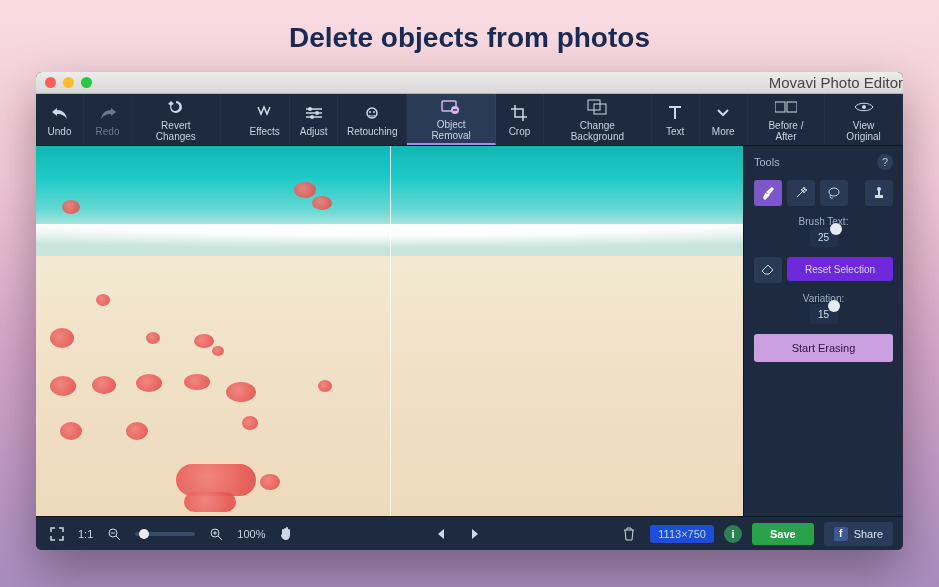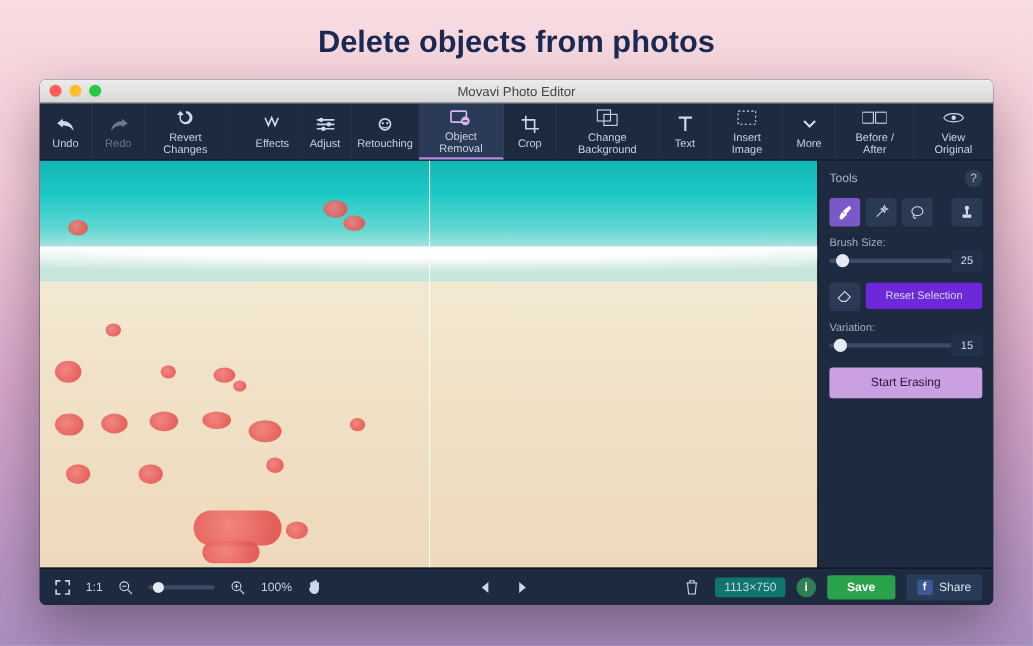--- a/index.html
+++ b/index.html
@@ -22,21 +22,21 @@
   display: flex; flex-direction: column;
 }
 .titlebar {
   height: 22px; background: linear-gradient(#ececec,#d8d8d8);
   display: flex; align-items: center; position: relative;
   border-bottom: 1px solid #b3b3b3;
 }
 .traffic { display: flex; gap: 7px; margin-left: 9px; }
 .dot { width: 11px; height: 11px; border-radius: 50%; }
 .red{background:#ff5f57;} .yel{background:#ffbd2e;} .grn{background:#28c940;}
-.title { position:absolute; left:0; right:0; text-align:center; font-size:12px; color:#444; }
+.title { position:absolute; left:0; right:0; text-align:right; font-size:15px; color:#444; }
 
 .toolbar {
   height: 52px; background: #1d2a3f; display: flex; align-items: stretch;
   border-bottom: 1px solid #0e1624;
 }
 .tbgroup { display:flex; }
 .tbtn {
   display:flex; flex-direction:column; align-items:center; justify-content:center;
   padding: 0 10px; min-width: 48px; cursor:pointer; font-size:10px; color:#c9d2e2;
   border-right: 1px solid rgba(255,255,255,.04);
@@ -60,46 +60,46 @@
 .sand{ position:absolute; left:0; right:0; top:110px; bottom:0;
   background: linear-gradient(180deg,#f3e9d2 0%, #f0e1c7 40%, #eed9bb 100%);
 }
 .divider{ position:absolute; top:0; bottom:0; left:50%; width:1px; background:#fff; opacity:.9;}
 .blob{ position:absolute; border-radius:50%;
   background: radial-gradient(circle at 40% 40%, #f17c78 0%, #e4524d 80%);
   opacity:.9;
 }
 .sidebar {
   width:160px; background:#1d2a3f; border-left:1px solid #0e1624;
-  padding:8px 10px; display:flex; flex-direction:column; gap:10px; font-size:11px;
+  padding:8px 10px; display:flex; flex-direction:column; gap:10px; font-size:11px;text-align:center;
 }
 .sb-head{display:flex; justify-content:space-between; align-items:center; color:#aab6cc;}
 .help{ width:16px; height:16px; border-radius:50%; background:#2e3e57; color:#b6c2d6; display:flex;align-items:center;justify-content:center; font-size:11px;}
 .toolrow{display:flex; gap:5px;}
 .sq{ width:28px; height:26px; background:#2a3a54; border-radius:3px; display:flex;align-items:center;justify-content:center; cursor:pointer;}
 .sq.active{ background:#7a58c7; }
 .sq.right{ margin-left:auto; }
 .label{ color:#9fb0c9; font-size:10px;}
-.slider-row{ display:flex; align-items:center; gap:0;}
+.slider-row{ display:flex; align-items:center; gap:0;flex-direction:column;}
 .track{ flex:1; height:4px; background:#3a4c67; border-radius:2px; position:relative;}
 .thumb{ position:absolute; top:-4px; width:12px; height:12px; border-radius:50%; background:#e6eaf2;}
 .valbox{ width:28px; height:20px; background:#223149; border-radius:3px; display:flex;align-items:center;justify-content:center; font-size:10px; color:#d3dcec;}
 .reset-row{display:flex; gap:5px;}
 .reset-btn{ flex:1; height:24px; background:#6d28d9; border-radius:3px; display:flex;align-items:center;justify-content:center; font-size:10px; cursor:pointer; color:#d3dcec;}
 .erase-btn{ height:28px; background:#caa0e2; border-radius:3px; display:flex;align-items:center;justify-content:center; color:#2c1740; font-size:11px; font-weight:500; cursor:pointer;}
 
 .statusbar{
   height:34px; background:#1d2a3f; border-top:1px solid #0e1624;
   display:flex; align-items:center; padding:0 10px; gap:10px; font-size:11px; color:#c9d2e2;
 }
 .sicon{ width:22px; height:22px; display:flex; align-items:center; justify-content:center; cursor:pointer;}
 .zoom-track{ width:60px; height:4px; background:#3a4c67; border-radius:2px; position:relative;}
 .zoom-thumb{ position:absolute; top:-3px; left:4px; width:10px; height:10px; border-radius:50%; background:#e6eaf2;}
 .center-nav{ flex:1; display:flex; justify-content:center; gap:12px;}
-.dims{ background:#0f766e; padding:3px 8px; border-radius:3px;}
+.dims{ background:#1d4ed8; padding:3px 8px; border-radius:3px;}
 .info{ width:18px; height:18px; border-radius:50%; background:#2e7f51; color:#fff; display:flex;align-items:center;justify-content:center; font-weight:700;}
 .save-btn{ background:#2aa24b; color:#fff; padding:5px 18px; border-radius:3px; font-weight:600; cursor:pointer;}
 .share-btn{ background:#2a3b57; color:#d8e1f0; padding:5px 10px; border-radius:3px; display:flex; align-items:center; gap:6px; cursor:pointer;}
 .fb{ width:14px; height:14px; background:#3b5998; color:#fff; display:flex;align-items:center;justify-content:center; font-weight:700; font-size:10px; border-radius:2px;}
 
 svg{ display:block; }
 </style>
 </head>
 <body>
 
@@ -208,28 +208,20 @@
           </span>
         <span style="text-align:center;line-height:1.1">Change Background</span>
       </div>
       <div class="tbtn">
         <span class="ico">
             <svg width="14" height="16" viewBox="0 0 14 16">
               <path d="M1 2h12M7 2v12" stroke="#cfd8e8" stroke-width="2"></path>
             </svg>
           </span>
         <span>Text</span>
-      </div>
-      <div class="tbtn">
-        <span class="ico">
-            <svg width="18" height="14" viewBox="0 0 18 14">
-              <rect x="1" y="1" width="16" height="12" fill="none" stroke="#cfd8e8" stroke-dasharray="2 2"></rect>
-            </svg>
-          </span>
-        <span style="text-align:center;line-height:1.1">Insert Image</span>
       </div>
       <div class="tbtn">
         <span class="ico">
             <svg width="12" height="8" viewBox="0 0 12 8">
               <path d="M1 1l5 5 5-5" fill="none" stroke="#cfd8e8" stroke-width="2"></path>
             </svg>
           </span>
         <span>More</span>
       </div>
     </div>
@@ -309,21 +301,21 @@
           </div>
         <div class="sq right">
             <svg width="14" height="14" viewBox="0 0 14 14">
               <rect x="3" y="9" width="8" height="3" fill="#cfd8e8"></rect>
               <rect x="6" y="3" width="2" height="6" fill="#cfd8e8"></rect>
               <circle cx="7" cy="3" r="2" fill="#cfd8e8"></circle>
             </svg>
           </div>
       </div>
       <div>
-        <div class="label">Brush Size:</div>
+        <div class="label">Brush Text:</div>
         <div class="slider-row">
           <div class="track">
               <div class="thumb" style="left:6px"></div>
             </div>
           <div class="valbox">25</div>
         </div>
       </div>
       <div class="reset-row">
         <div class="sq">
             <svg width="14" height="12" viewBox="0 0 14 12">

